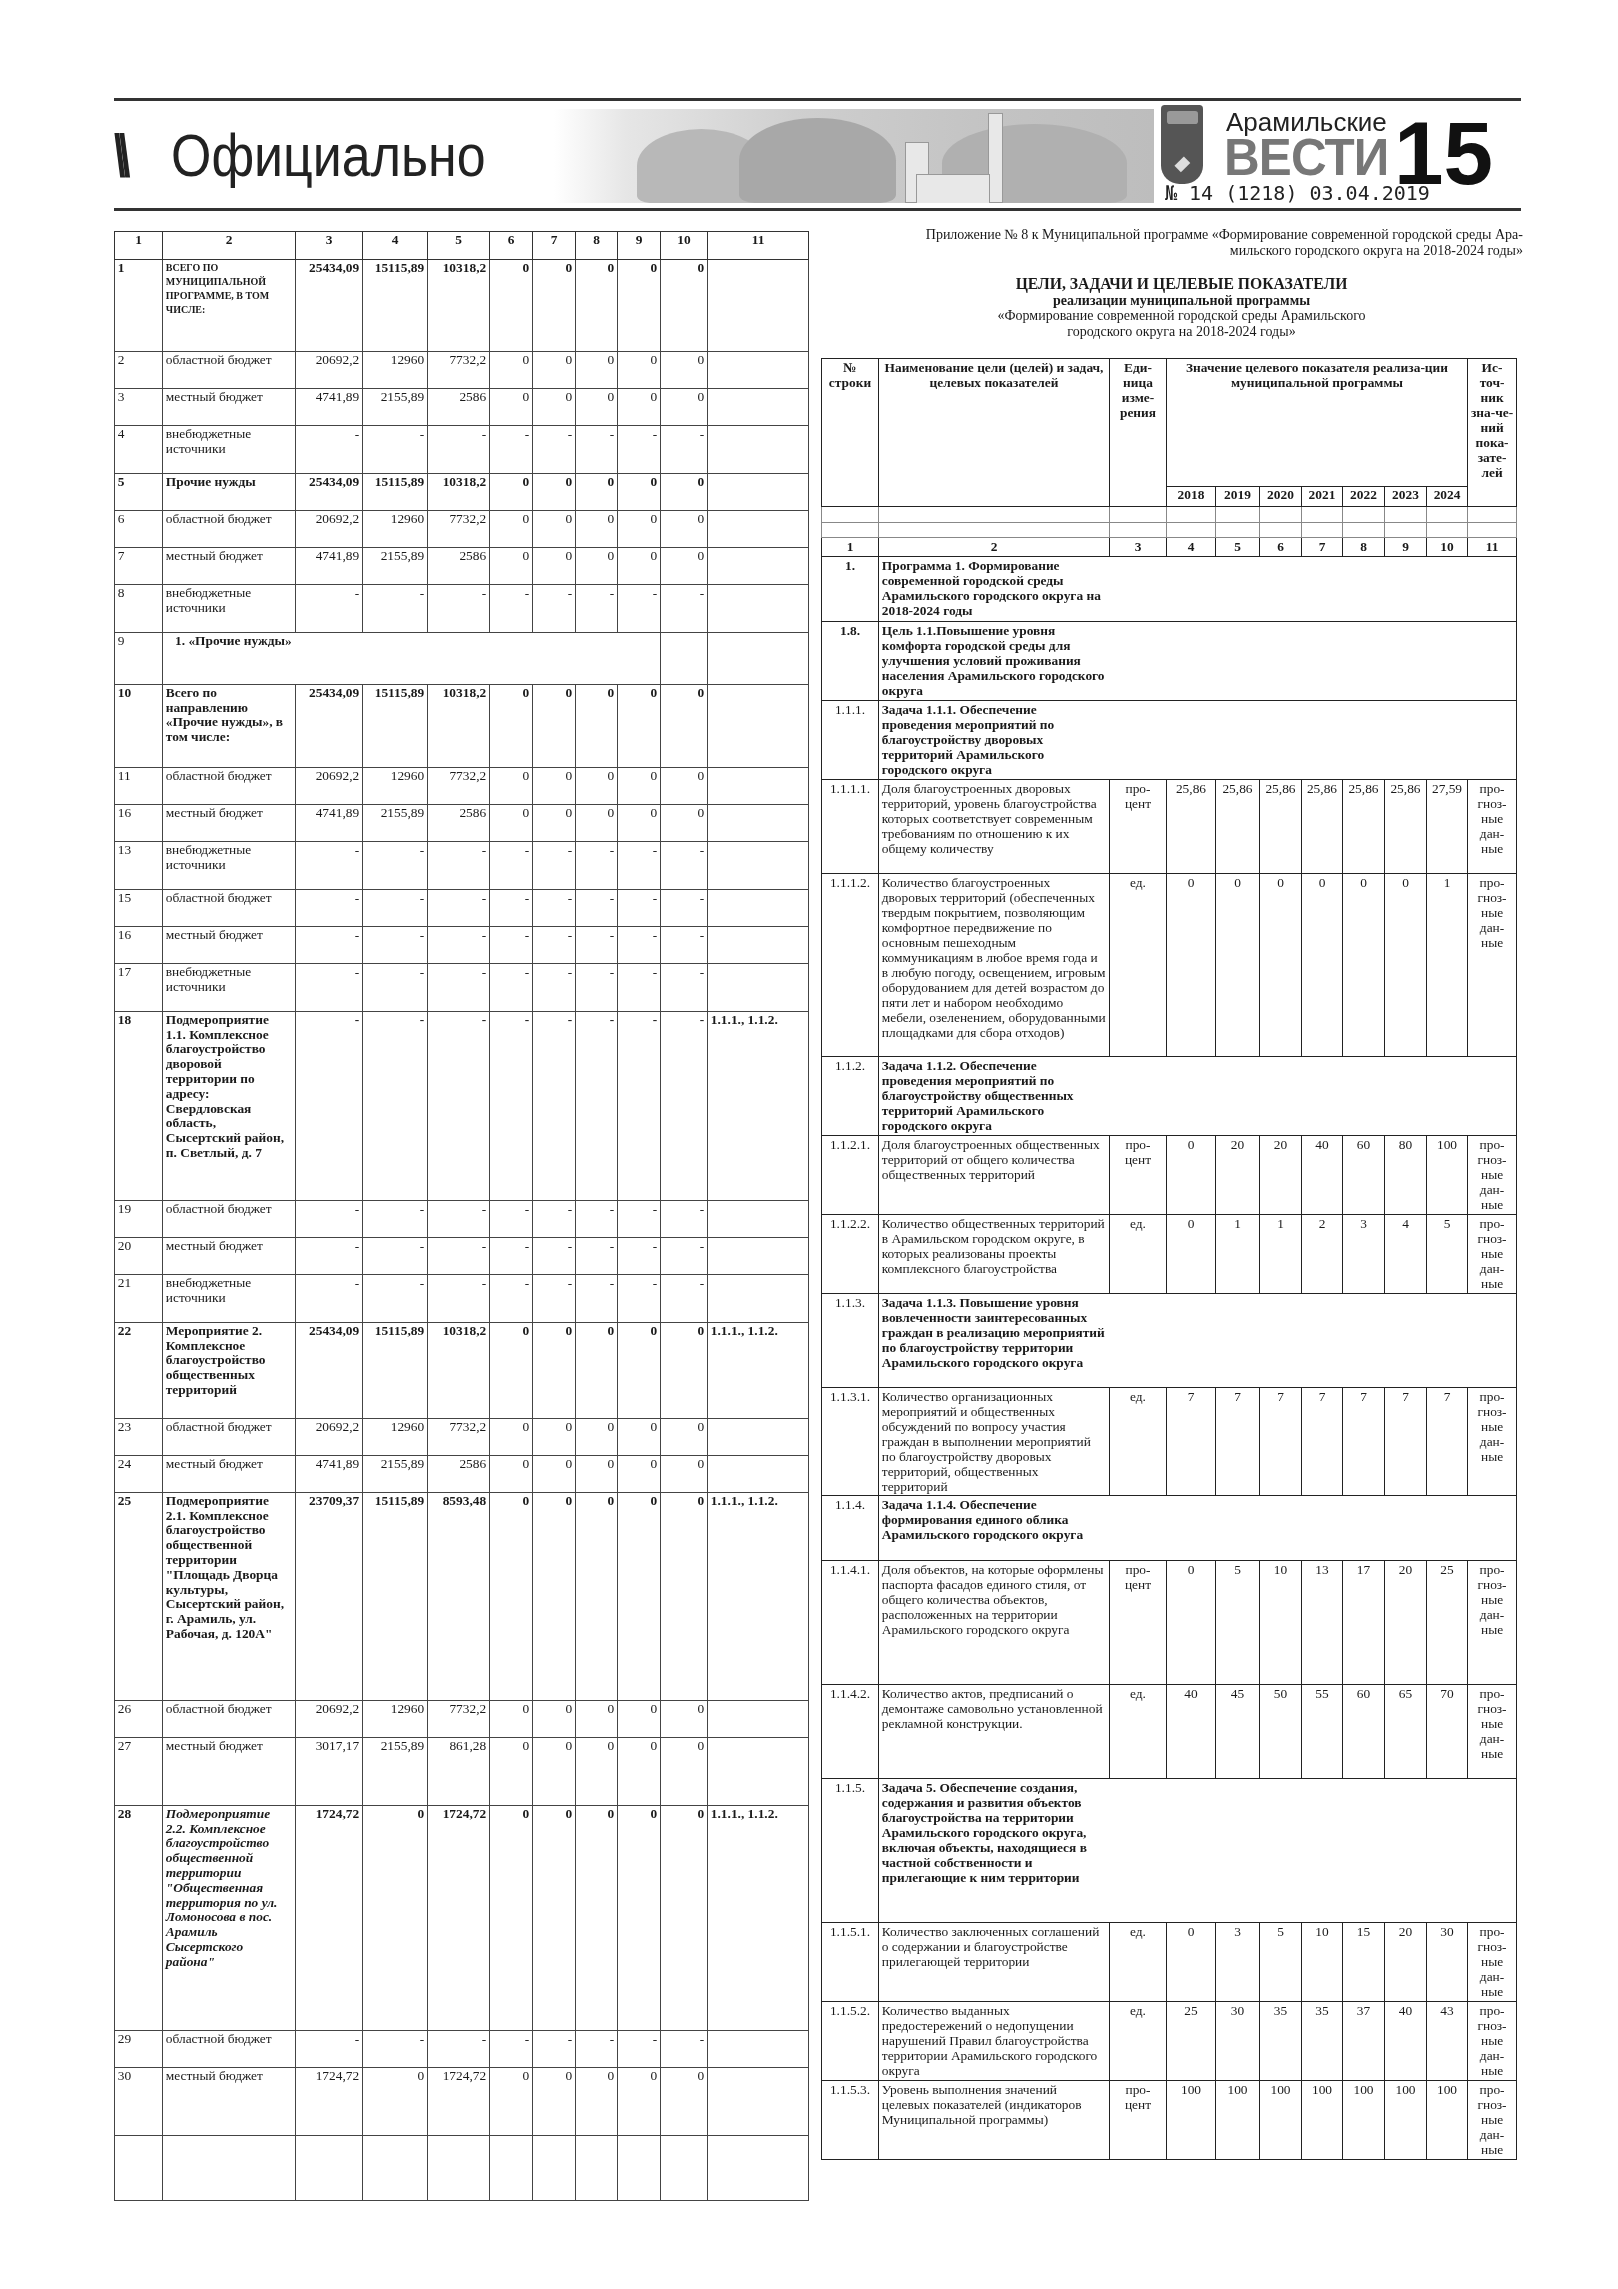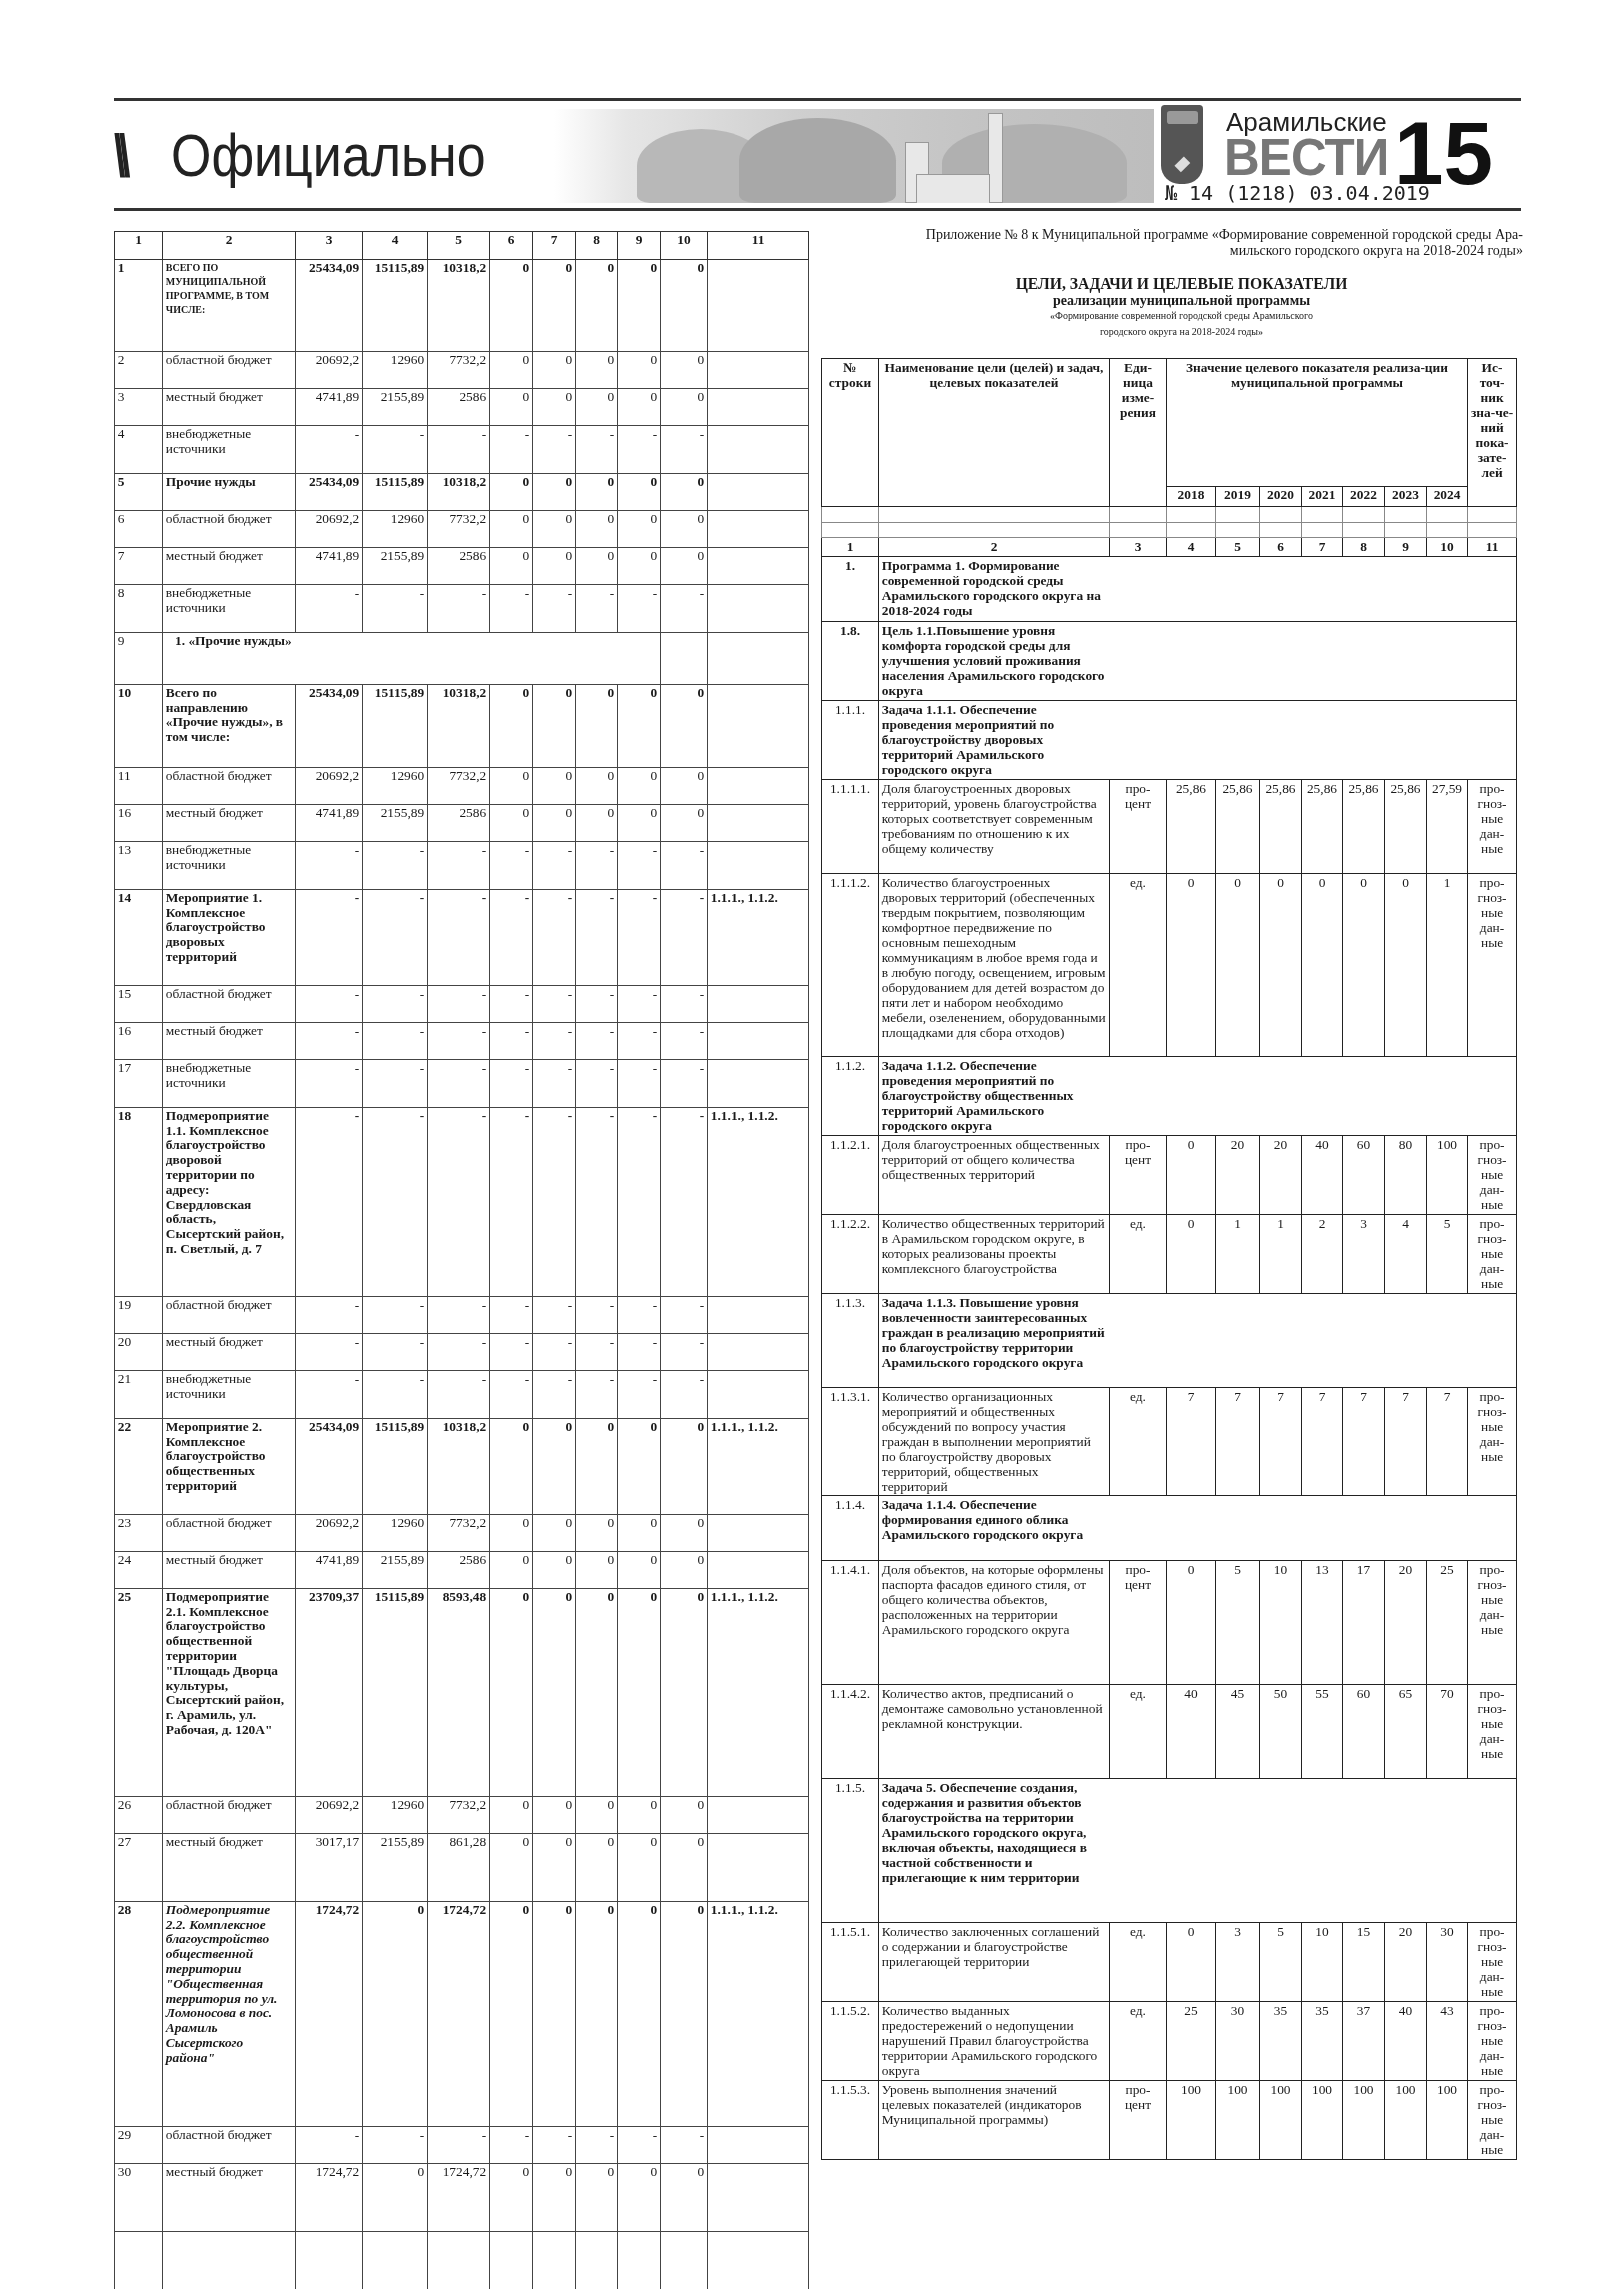--- a/index.html
+++ b/index.html
@@ -38,21 +38,21 @@
   
   #left-table { left: 114px; top: 231px; width: 694px; }
   #left-table td { border-color: #444; }
   #left-table .thick-top td { border-top: 1.8px solid #222; }
 
   
   .appendix { position: absolute; left: 831px; top: 227px; width: 692px; text-align: right; font-size: 14px; line-height: 15.7px; }
   .doc-title { position: absolute; left: 831px; top: 275px; width: 701px; text-align: center; }
   .doc-title .t1 { font-size: 15.7px; font-weight: bold; line-height: 17.5px; }
   .doc-title .t2 { font-size: 14px; font-weight: bold; line-height: 15.7px; }
-  .doc-title .t3 { font-size: 10px; line-height: 15.7px; }
+  .doc-title .t3 { font-size: 14px; line-height: 15.7px; }
   #right-table { left: 821px; top: 358px; width: 696px; }
   #right-table td, #right-table th { border: 1.8px solid #222; font-size: 13.4px; line-height: 15px; }
   #right-table .c { text-align: center; }
   #right-table .thin td { border-width: 0.9px; border-color: #888; height: 15.7px; }
   #right-table .span-row td.label { border-right: none; }
   #right-table .span-row td.rest { border-left: none; }
 </style>
 </head>
 <body>
 
@@ -263,33 +263,20 @@
         <td class="">внебюджетные источники</td>
         <td class="num">-</td>
         <td class="num">-</td>
         <td class="num">-</td>
         <td class="num">-</td>
         <td class="num">-</td>
         <td class="num">-</td>
         <td class="num">-</td>
         <td class="num">-</td>
         <td class="b"></td>
-      </tr>
-      <tr style="height:96px" class="thick-top">
-        <td class="b">14</td>
-        <td class="b">Мероприятие 1. Комплексное благоустройство дворовых территорий</td>
-        <td class="num b">-</td>
-        <td class="num b">-</td>
-        <td class="num b">-</td>
-        <td class="num b">-</td>
-        <td class="num b">-</td>
-        <td class="num b">-</td>
-        <td class="num b">-</td>
-        <td class="num b">-</td>
-        <td class="b">1.1.1., 1.1.2.</td>
       </tr>
       <tr style="height:37px">
         <td class="">15</td>
         <td class="">областной бюджет</td>
         <td class="num">-</td>
         <td class="num">-</td>
         <td class="num">-</td>
         <td class="num">-</td>
         <td class="num">-</td>
         <td class="num">-</td>

